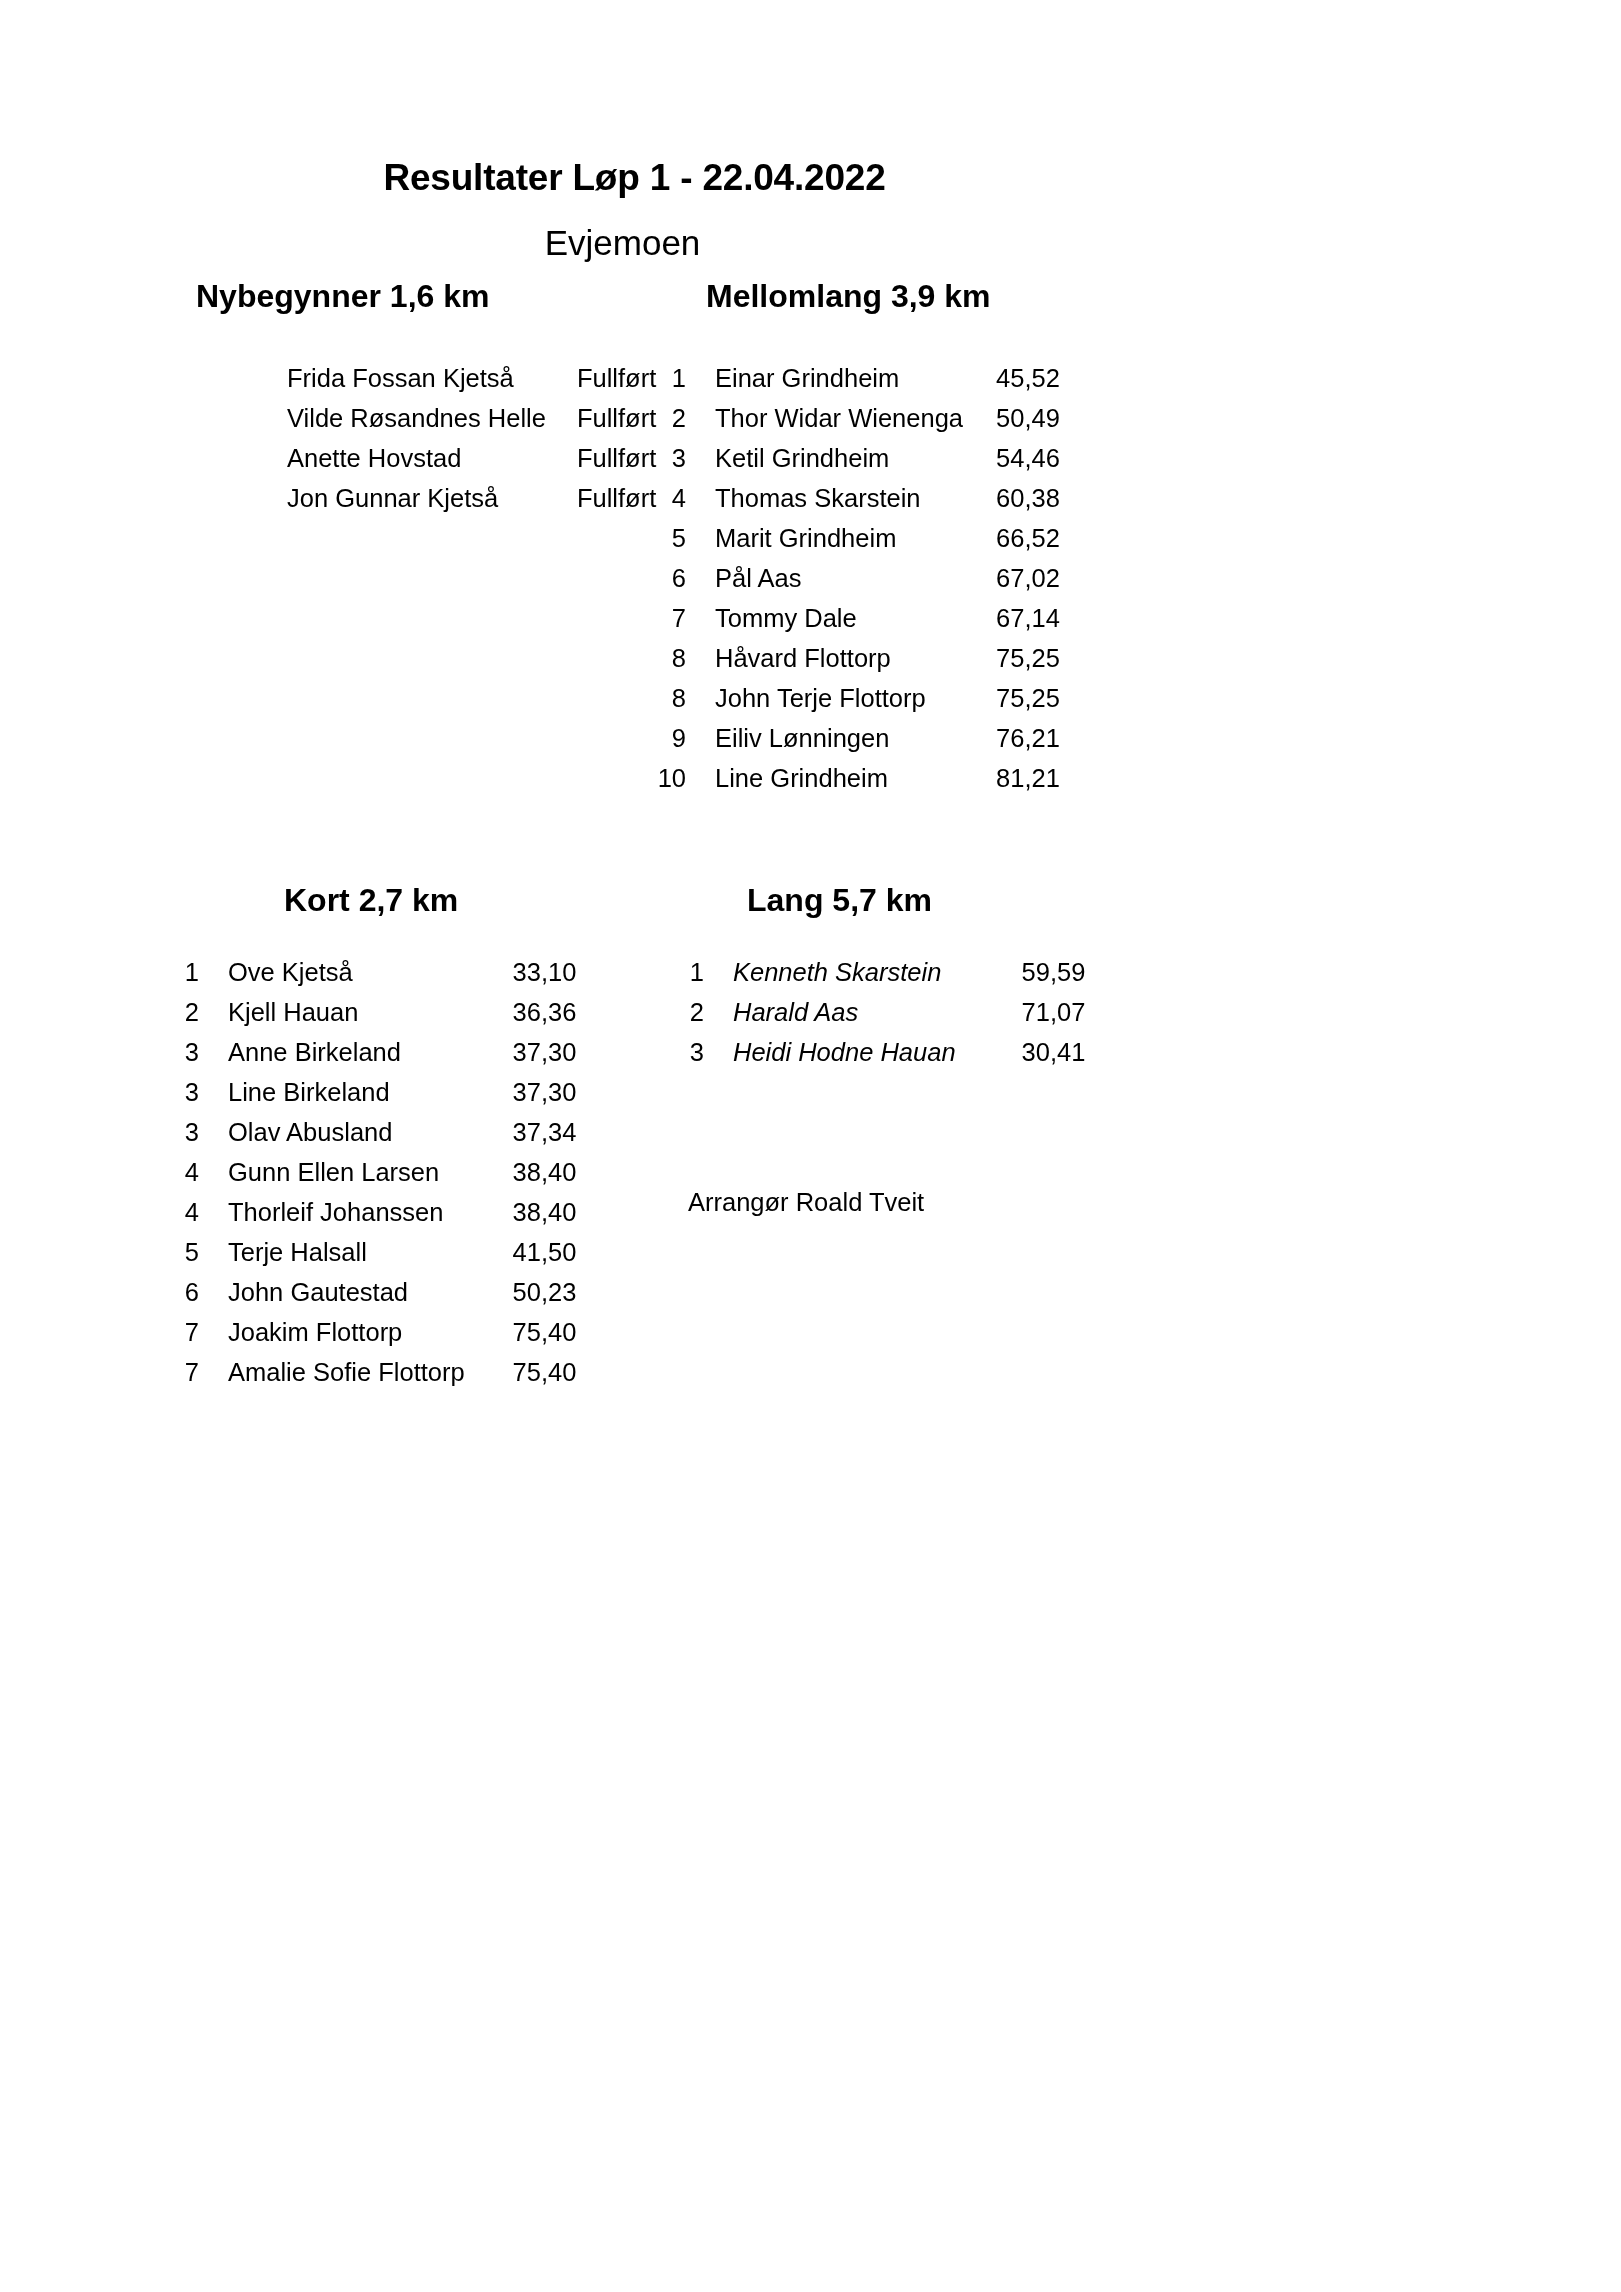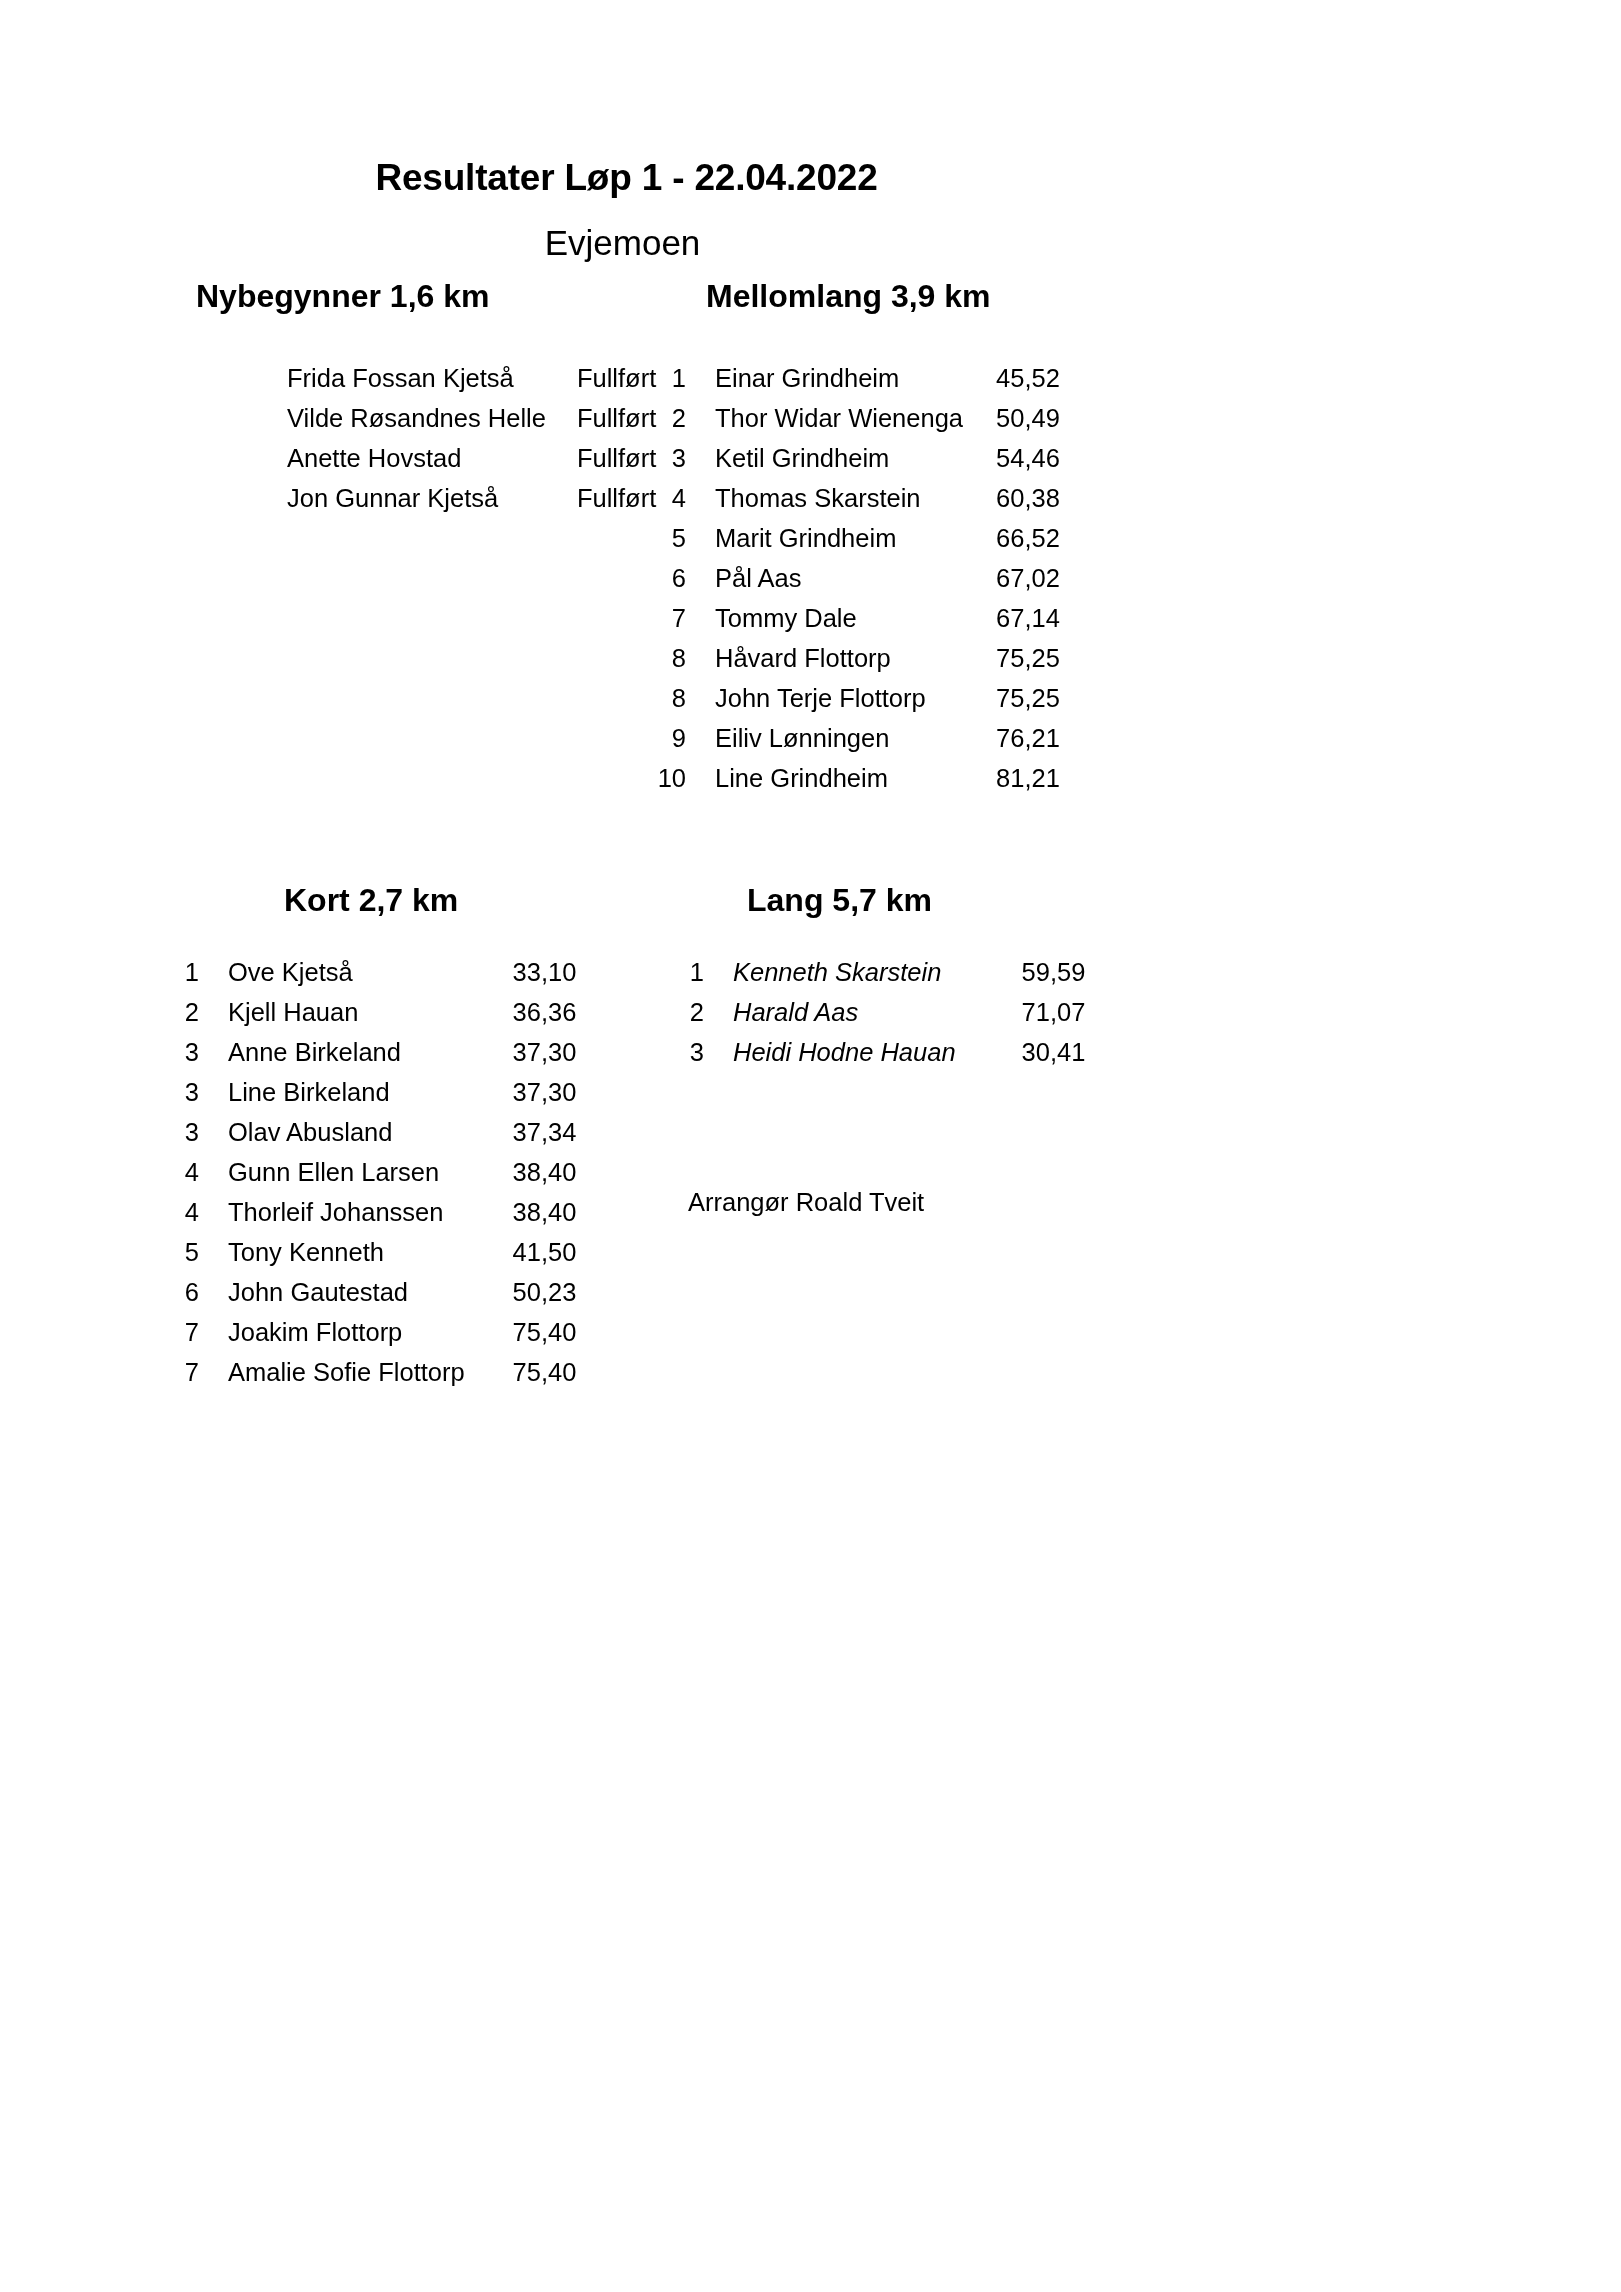--- a/index.html
+++ b/index.html
@@ -14,21 +14,21 @@
   .page {
     position: relative;
     width: 1621px;
     height: 2293px;
     background: #ffffff;
     overflow: hidden;
   }
 
   .doc-title {
     position: absolute;
-    left: 4px;
+    left: 12px;
     top: 157px;
     width: 1245px;
     text-align: center;
     font-size: 37px;
     font-weight: bold;
     letter-spacing: -0.2px;
   }
   .doc-subtitle {
     position: absolute;
     left: 0;
@@ -233,21 +233,21 @@
           <td class="col-name">Gunn Ellen Larsen</td>
           <td class="col-time">38,40</td>
         </tr>
         <tr>
           <td class="col-rank">4</td>
           <td class="col-name">Thorleif Johanssen</td>
           <td class="col-time">38,40</td>
         </tr>
         <tr>
           <td class="col-rank">5</td>
-          <td class="col-name">Tony Kenneth</td>
+          <td class="col-name">Terje Halsall</td>
           <td class="col-time">41,50</td>
         </tr>
         <tr>
           <td class="col-rank">6</td>
           <td class="col-name">John Gautestad</td>
           <td class="col-time">50,23</td>
         </tr>
         <tr>
           <td class="col-rank">7</td>
           <td class="col-name">Joakim Flottorp</td>

